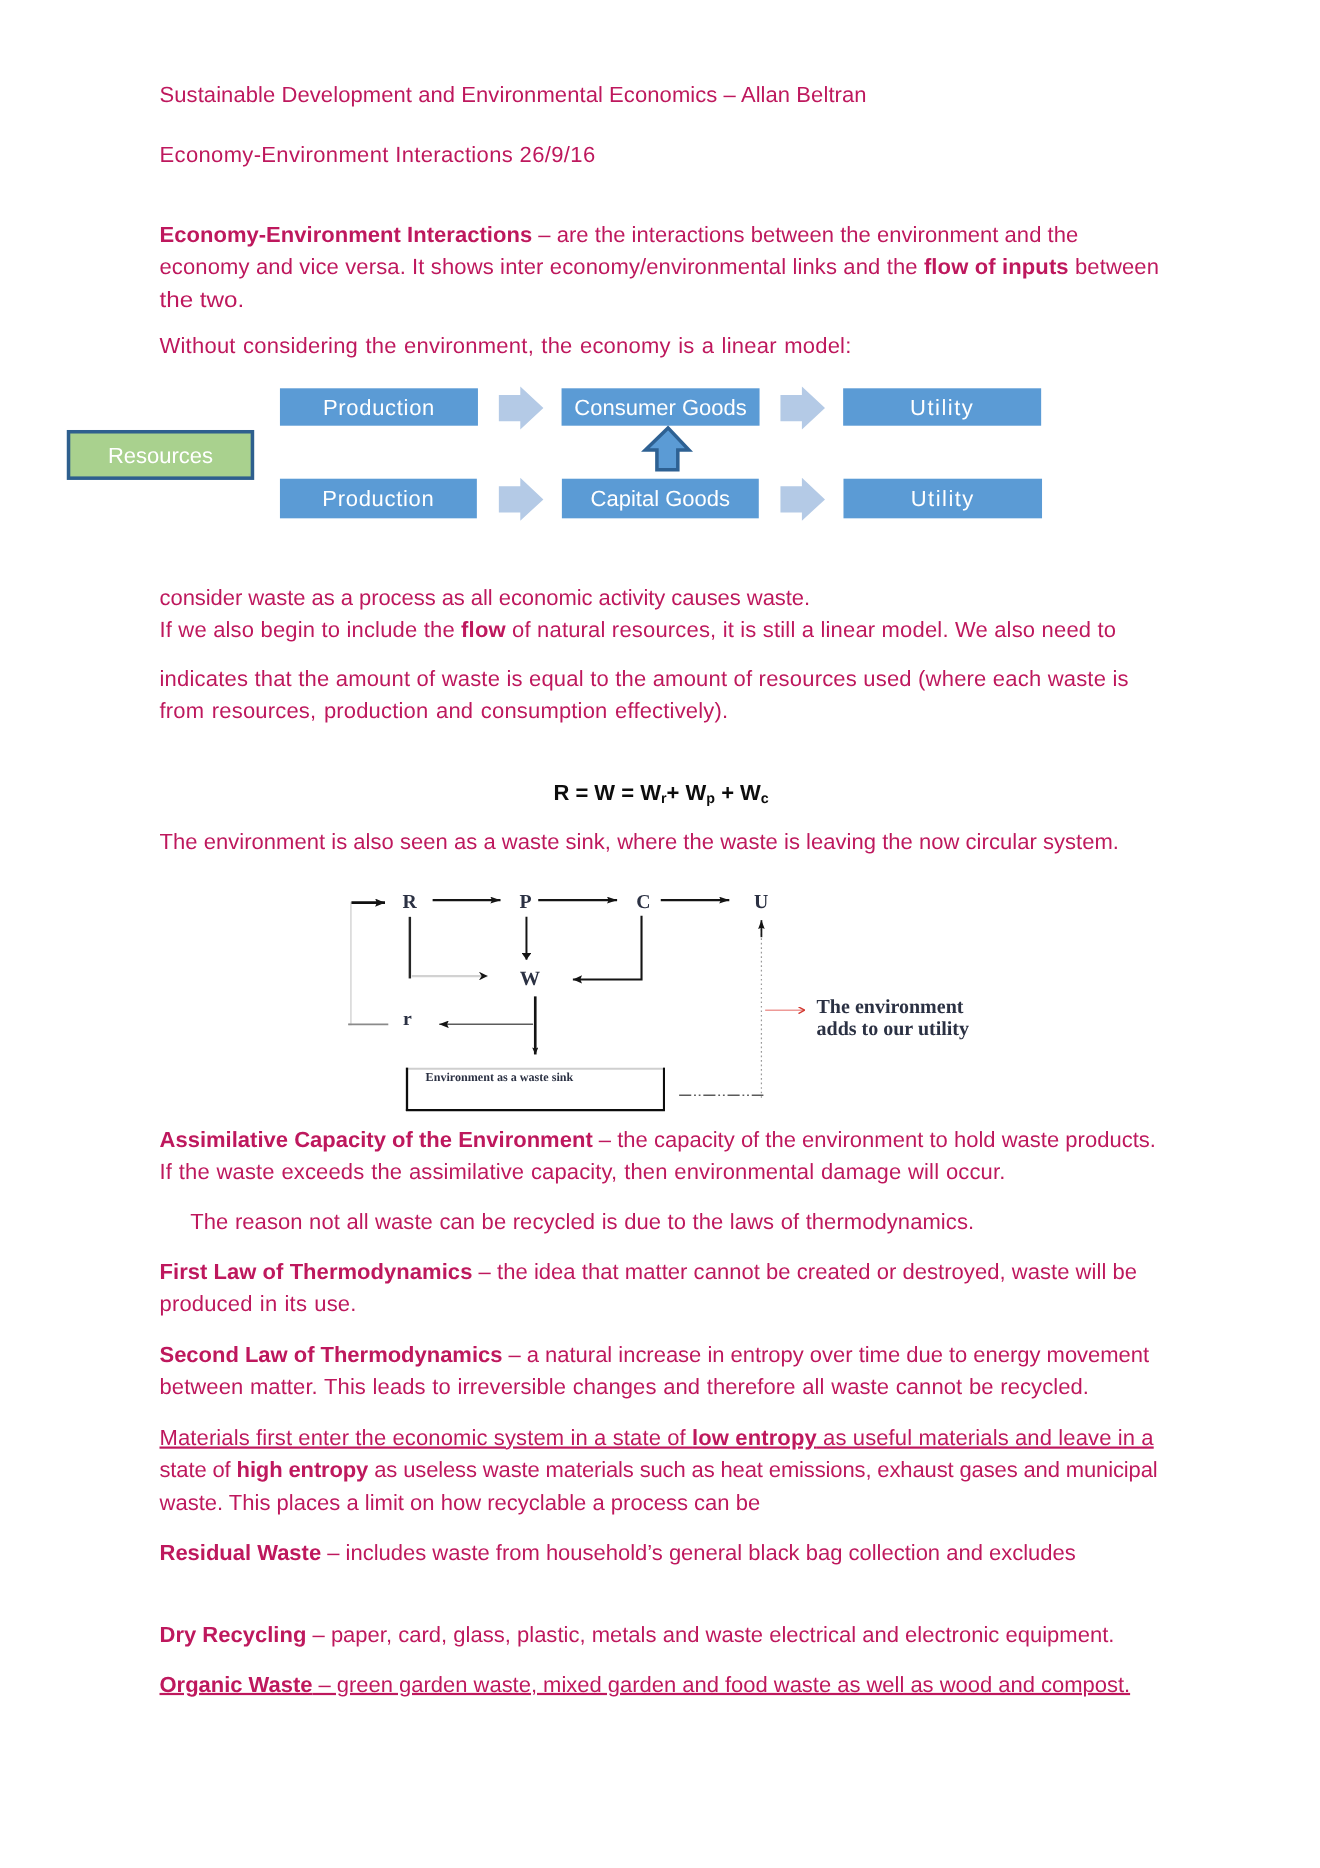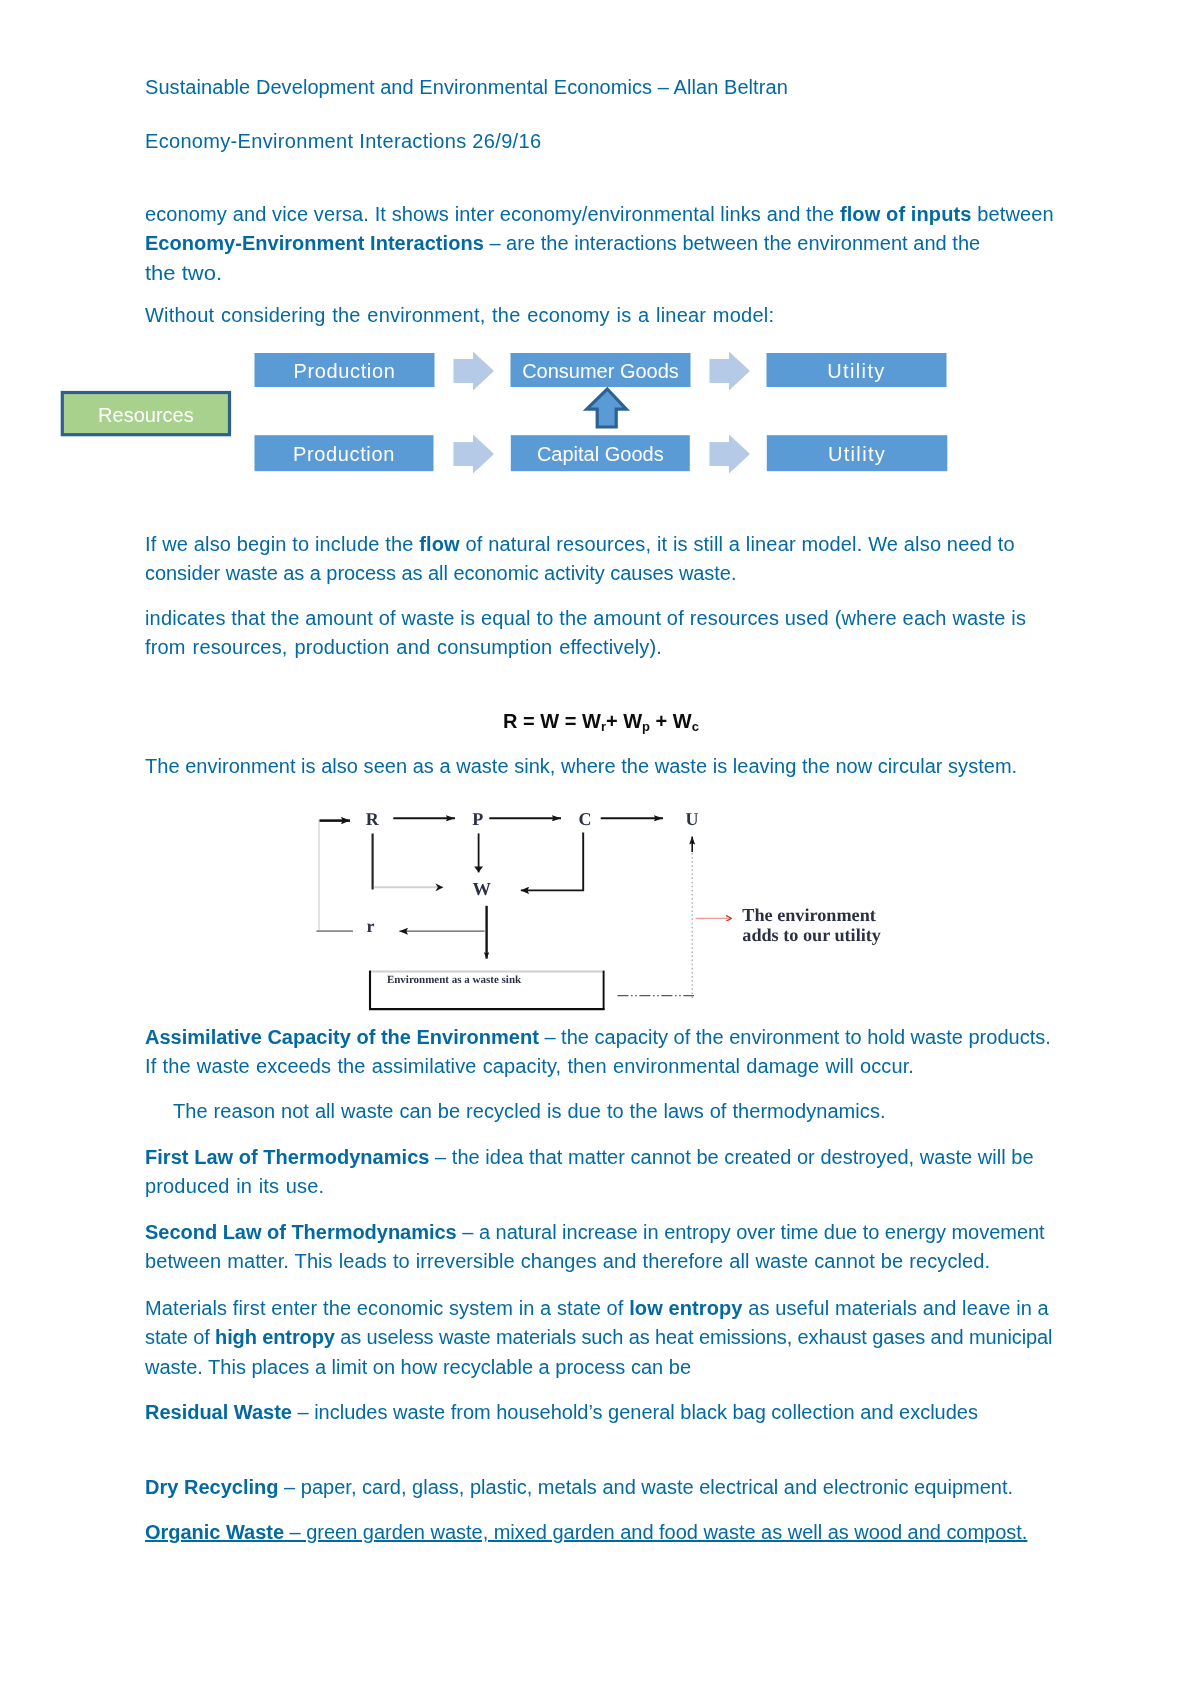--- a/index.html
+++ b/index.html
@@ -5,21 +5,21 @@
 <style>
   html, body { margin:0; padding:0; background:#ffffff; }
   body {
     width:1200px; height:1698px;
     font-family:"Liberation Sans", sans-serif;
     color:#000000;
   }
   .page { position:relative; width:1200px; height:1698px; overflow:hidden; background:#fff; }
 
   
-  .para { position:absolute; left:145px; width:930px; font-size:20px; color:#0369a1; }
+  .para { position:absolute; left:145px; width:930px; font-size:20px; color:#be185d; }
   .para .ln { display:block; height:29.4px; line-height:29.4px; white-space:nowrap; }
   .para b { font-weight:bold; }
   .formula { position:absolute; left:145px; width:912px; text-align:center;
              font-size:20px; line-height:29.4px; font-weight:bold; color:#0d0d0d; }
   .formula sub { font-size:13px; vertical-align:-0.2em; font-weight:bold; }
 
   
   #diagram1 { position:absolute; left:0px; top:0px; width:1200px; height:1698px;
               pointer-events:none; }
   .bx { position:absolute; color:#ffffff; font-size:20px; text-align:center;
@@ -39,30 +39,30 @@
 
   <div class="para" style="top:73px;">
     <span class="ln" style="letter-spacing:0.07px;">Sustainable Development and Environmental Economics – Allan Beltran</span>
   </div>
   <div class="para" style="top:127px;">
     <span class="ln" style="letter-spacing:0.32px;">Economy-Environment Interactions 26/9/16</span>
   </div>
 
   <div id="paras">
       <div class="para" style="top: 200px;">
+        <span class="ln" style="letter-spacing: 0.03px;"><b>Economy-Environment Interactions</b> – are the interactions between the environment and the</span>
         <span class="ln" style="letter-spacing: 0.12px;">economy and vice versa. It shows inter economy/environmental links and the <b>flow of inputs</b> between</span>
-        <span class="ln" style="letter-spacing: 0.03px;"><b>Economy-Environment Interactions</b> – are the interactions between the environment and the</span>
         <span class="ln" style="transform: scaleX(1.1); transform-origin: left center;">the two.</span>
       </div>
       <div class="para" style="top: 301px;">
         <span class="ln" style="letter-spacing: 0.21px; word-spacing: 0.9px;">Without considering the environment, the economy is a linear model:</span>
       </div>
       <div class="para" style="top: 530px;">
+        <span class="ln" style="letter-spacing: -0.05px;">consider waste as a process as all economic activity causes waste.</span>
         <span class="ln" style="letter-spacing: 0.16px;">If we also begin to include the <b>flow</b> of natural resources, it is still a linear model. We also need to</span>
-        <span class="ln" style="letter-spacing: -0.05px;">consider waste as a process as all economic activity causes waste.</span>
       </div>
       <div class="para" style="top: 604px;">
         <span class="ln" style="letter-spacing: 0.18px;">indicates that the amount of waste is equal to the amount of resources used (where each waste is</span>
         <span class="ln" style="letter-spacing: 0.16px; word-spacing: 1.2px;">from resources, production and consumption effectively).</span>
       </div>
       <div class="para" style="top: 752px;">
         <span class="ln" style="letter-spacing: 0.03px;">The environment is also seen as a waste sink, where the waste is leaving the now circular system.</span>
       </div>
       <div class="para" style="top: 1023px;">
         <span class="ln" style="letter-spacing: 0.01px;"><b>Assimilative Capacity of the Environment</b> – the capacity of the environment to hold waste products.</span>
@@ -73,21 +73,21 @@
       </div>
       <div class="para" style="top: 1143px;">
         <span class="ln" style="letter-spacing: 0.04px;"><b>First Law of Thermodynamics</b> – the idea that matter cannot be created or destroyed, waste will be</span>
         <span class="ln" style="letter-spacing: 0.15px; word-spacing: 0.9px;">produced in its use.</span>
       </div>
       <div class="para" style="top: 1218px;">
         <span class="ln" style="letter-spacing: -0.02px;"><b>Second Law of Thermodynamics</b> – a natural increase in entropy over time due to energy movement</span>
         <span class="ln" style="letter-spacing: 0.08px; word-spacing: 0.4px;">between matter. This leads to irreversible changes and therefore all waste cannot be recycled.</span>
       </div>
       <div class="para" style="top: 1294px;">
-        <span class="ln" style="letter-spacing: 0.11px;">Materials first enter the economic system in a state of <b>low entropy</b> as useful materials and leave in a</span>
+        <span class="ln" style="letter-spacing: 0.11px; text-decoration: underline;">Materials first enter the economic system in a state of <b>low entropy</b> as useful materials and leave in a</span>
         <span class="ln" style="letter-spacing: -0.12px;">state of <b>high entropy</b> as useless waste materials such as heat emissions, exhaust gases and municipal</span>
         <span class="ln" style="letter-spacing: 0.01px;">waste. This places a limit on how recyclable a process can be</span>
       </div>
       <div class="para" style="top: 1398px;">
         <span class="ln" style="letter-spacing: -0.01px;"><b>Residual Waste</b> – includes waste from household’s general black bag collection and excludes</span>
       </div>
       <div class="para" style="top: 1473px;">
         <span class="ln" style="letter-spacing: 0.01px;"><b>Dry Recycling</b> – paper, card, glass, plastic, metals and waste electrical and electronic equipment.</span>
       </div>
       <div class="para" style="top: 1518px; text-decoration: underline;">

